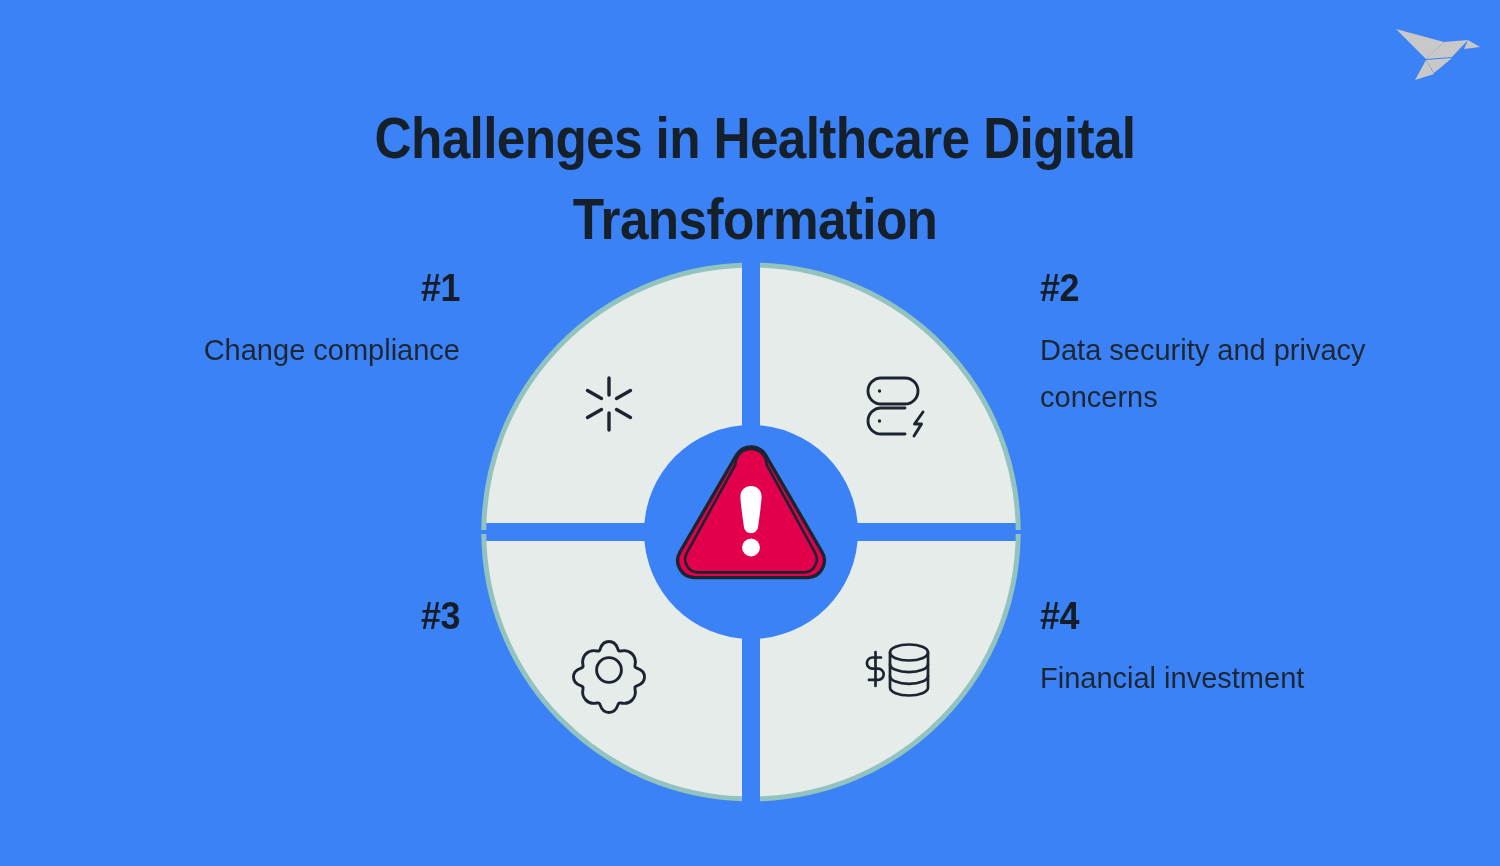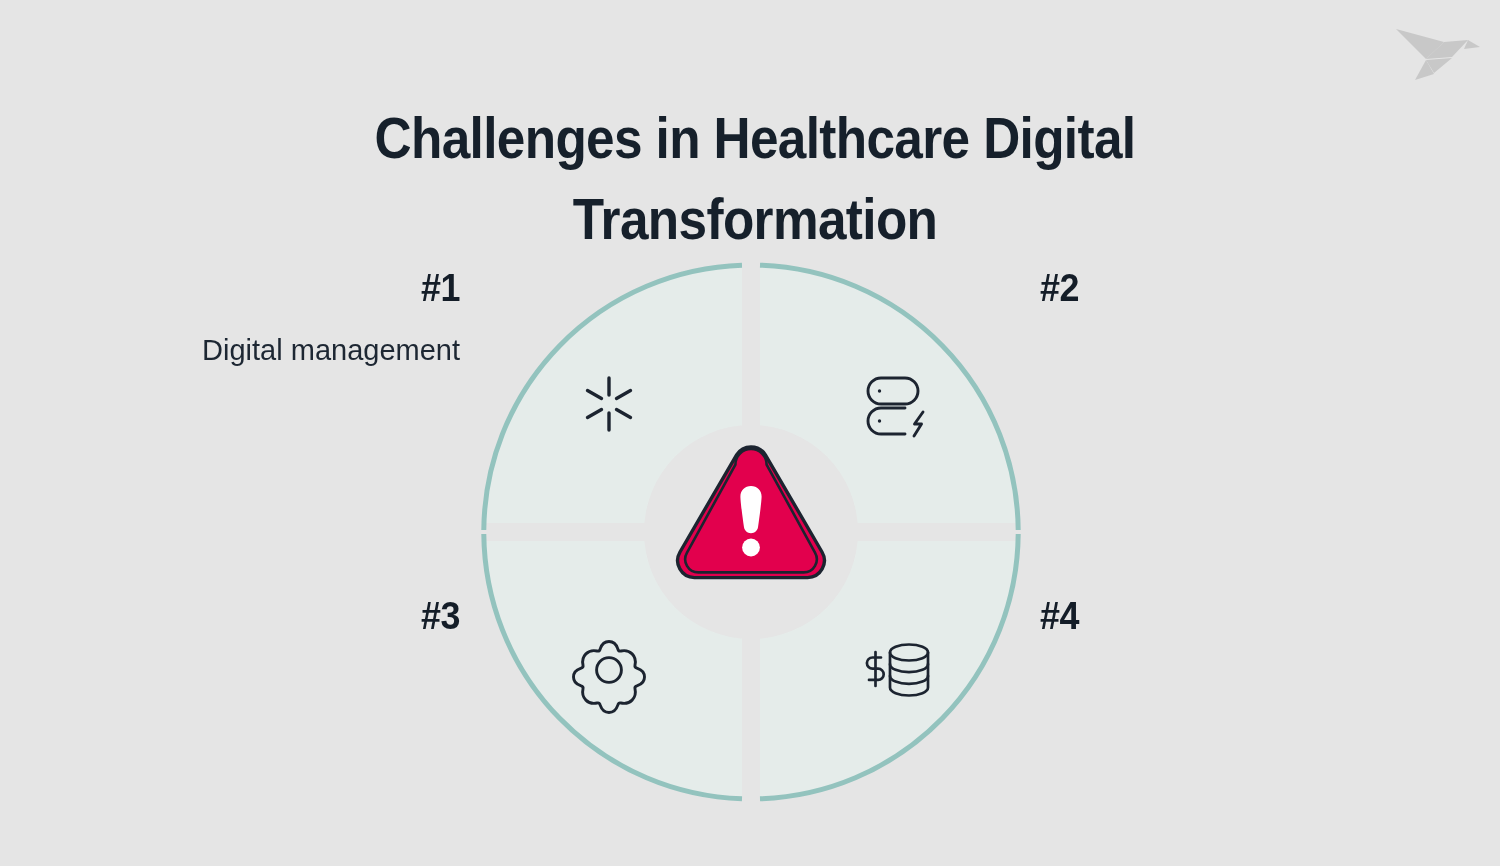--- a/index.html
+++ b/index.html
@@ -10,21 +10,21 @@
   }
   body {
     font-family: "Liberation Sans", sans-serif;
     -webkit-font-smoothing: antialiased;
   }
 
   #slide {
     position: relative;
     width: 1500px;
     height: 866px;
-    background: #e5e5e5;
+    background: #3b82f6;
     overflow: hidden;
   }
 
   
   #brand-logo {
     position: absolute;
     top: 18px;
     right: 14px;
     width: 96px;
     height: 70px;
@@ -214,28 +214,30 @@
                  c -3.6 0 -6.5 -2.5 -7 -5.9
                  c -1.3 -8.5 -3.6 -26.3 -3.6 -30.9
                  C 259.4 228.6 263.9 224 270 224 Z" fill="#ffffff"></path>
         <circle cx="270" cy="285.5" r="8.9" fill="#ffffff"></circle>
       </g>
     </svg>
   </div>
 
   <div class="quad-label align-right" id="label-1">
     <span class="num">#1</span>
-    <span class="desc">Digital management</span>
+    <span class="desc">Change compliance</span>
   </div>
 
   <div class="quad-label align-left" id="label-2">
     <span class="num">#2</span>
+    <span class="desc">Data security and privacy concerns</span>
   </div>
 
   <div class="quad-label align-right" id="label-3">
     <span class="num">#3</span>
   </div>
 
   <div class="quad-label align-left" id="label-4">
     <span class="num">#4</span>
+    <span class="desc">Financial investment</span>
   </div>
 
 </div>
 
 </body></html>

